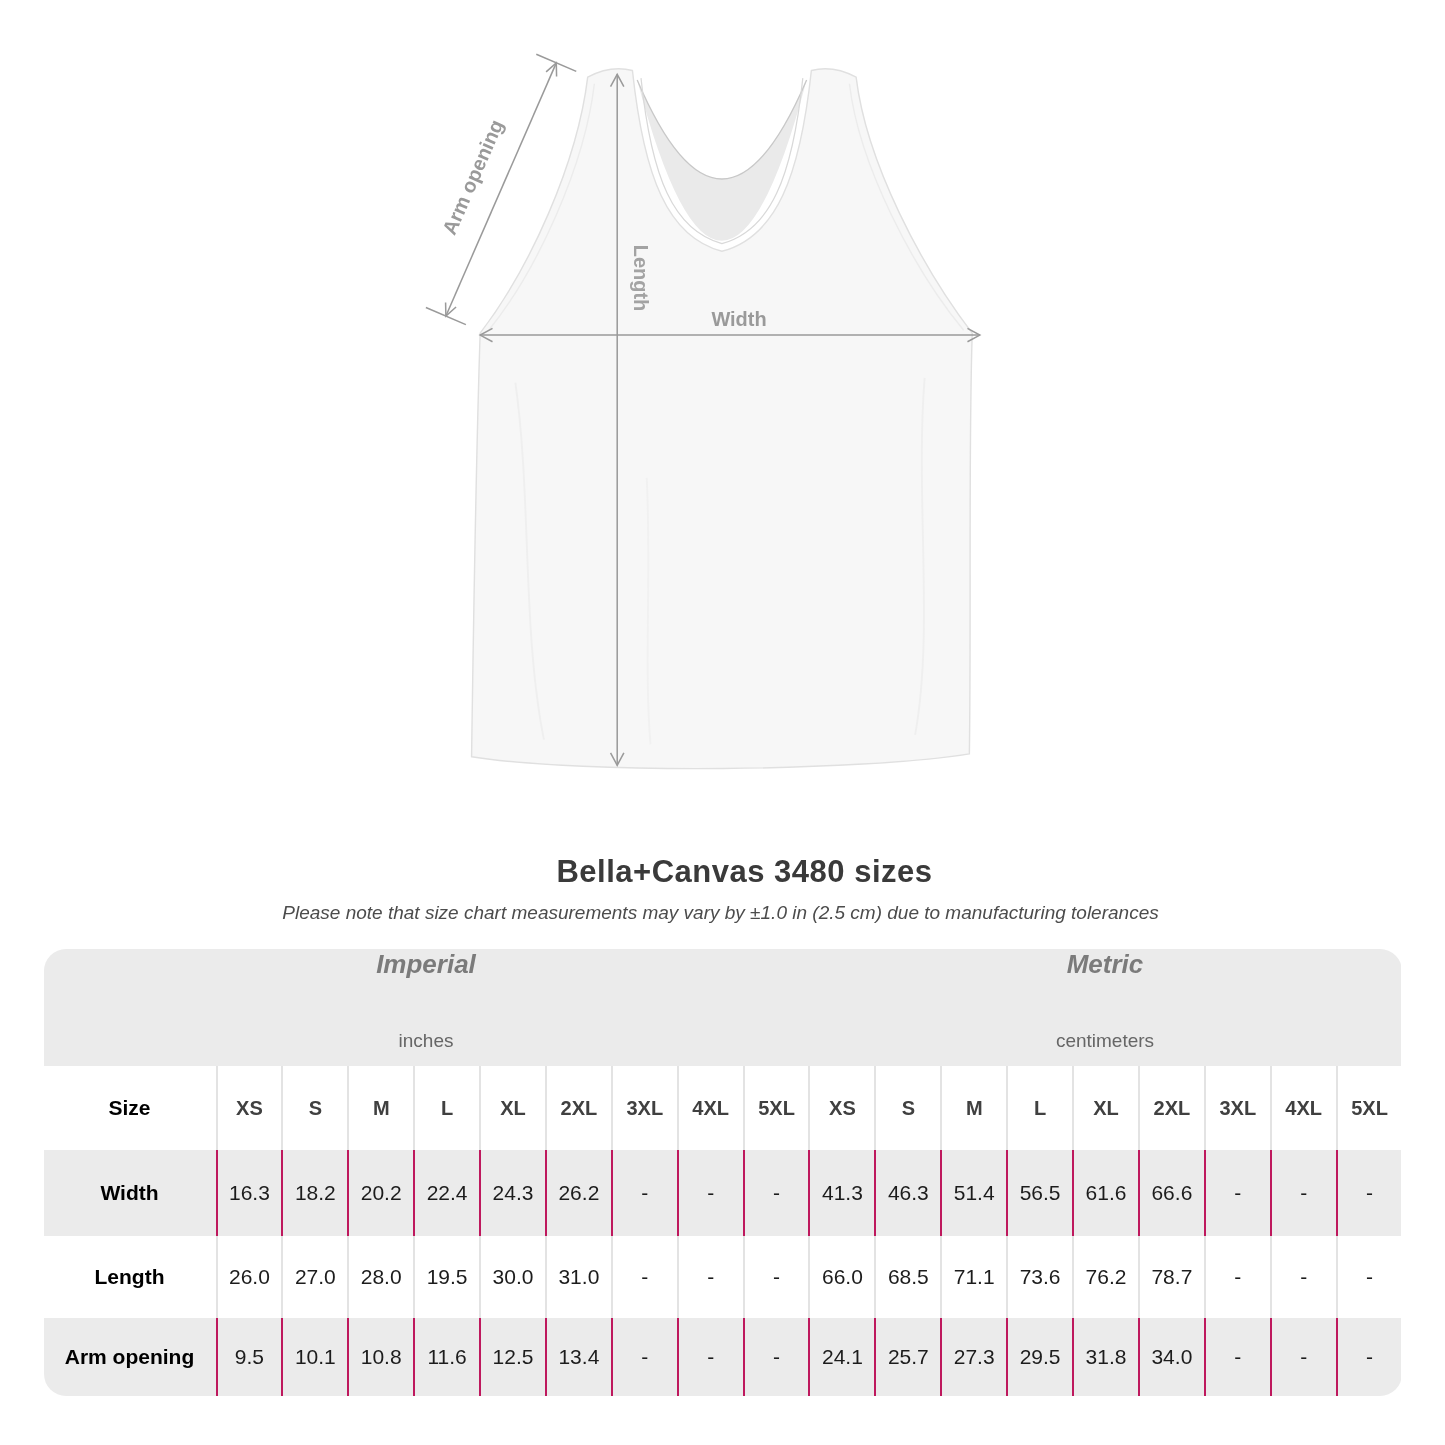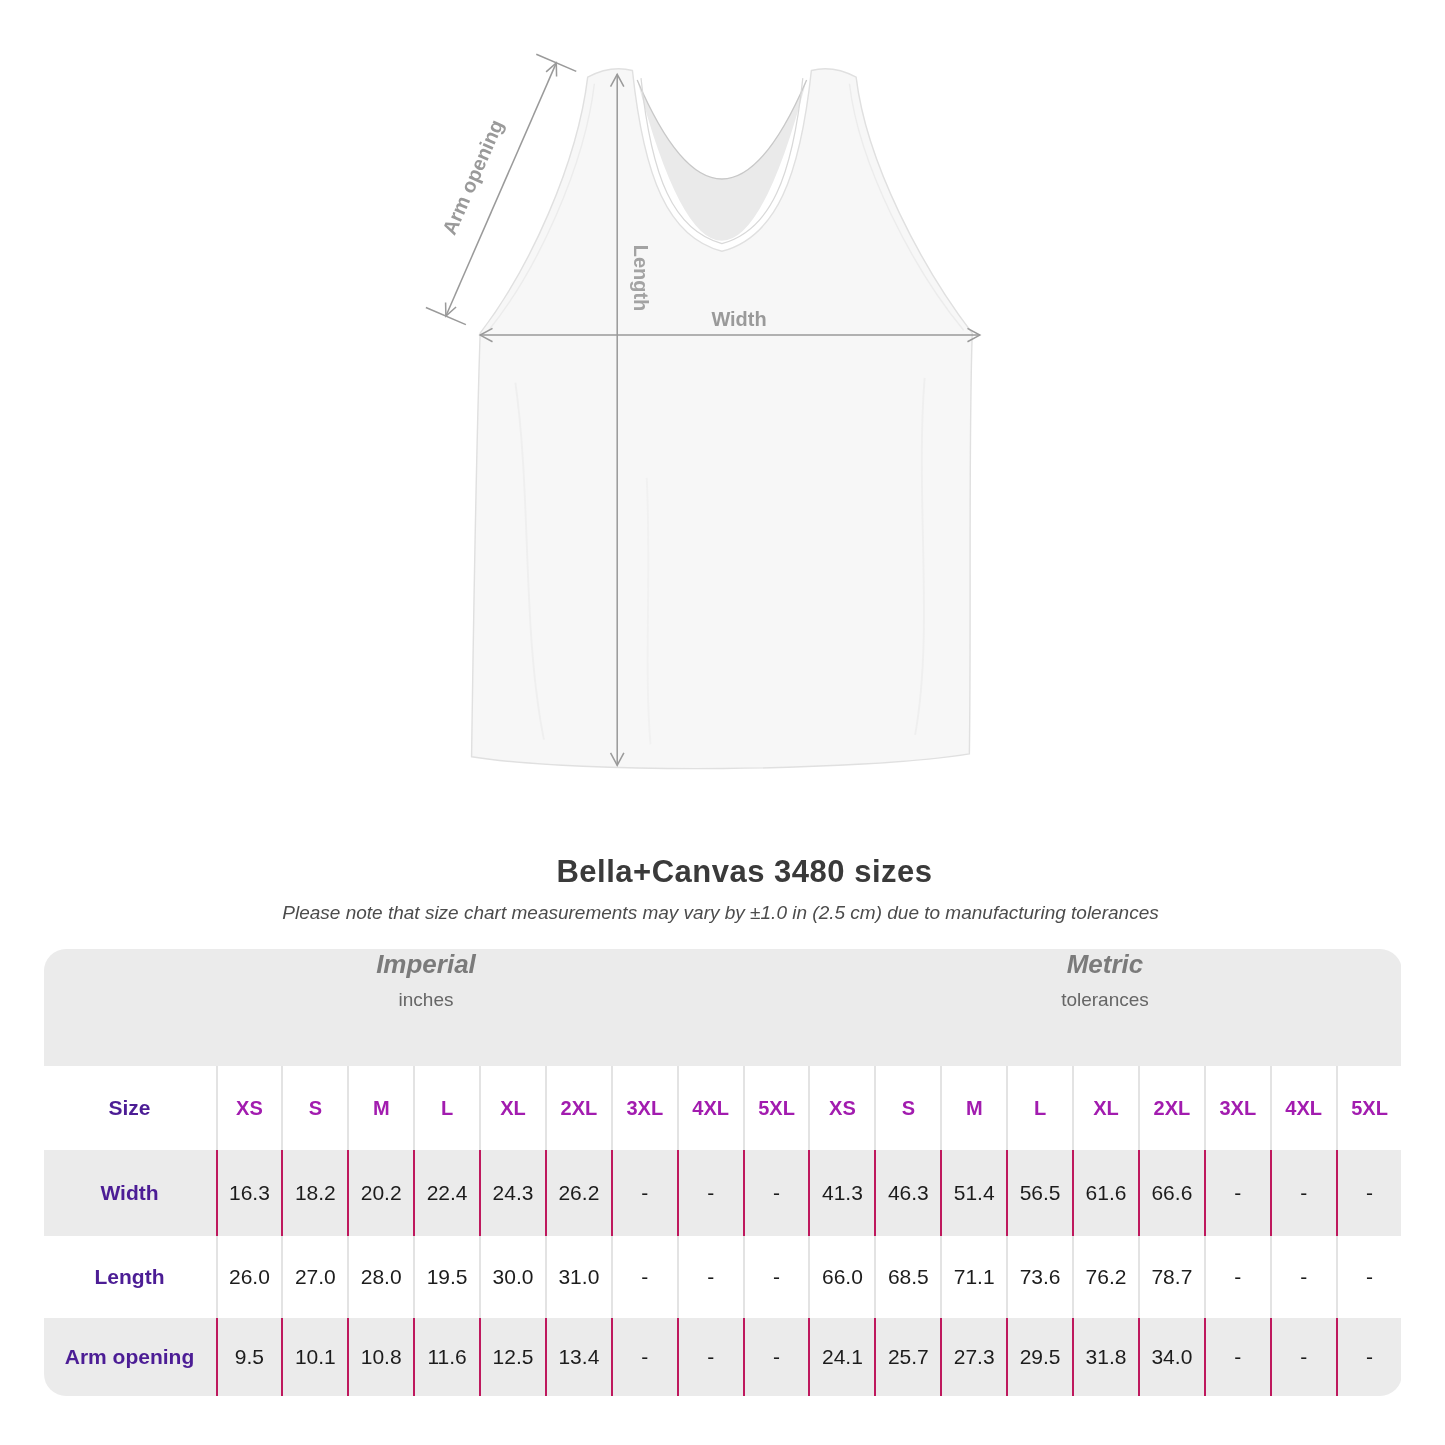--- a/index.html
+++ b/index.html
@@ -23,34 +23,34 @@
   .size-table {
     width:1358px; margin:25px auto 0 auto;
     display:grid;
     grid-template-columns:172px repeat(18, 1fr);
     grid-template-rows:117px 84px 86px 82px 78px;
     border-radius:22px; overflow:hidden;
     background:#ffffff;
   }
   .band {
     background:#ebebeb; display:flex; flex-direction:column;
-    align-items:center; justify-content:flex-start; gap:9px; padding-bottom:14px;
+    align-items:center; justify-content:space-between; gap:9px; padding-bottom:14px;
   }
   .band-left  { grid-column:1 / span 10; }
   .band-right { grid-column:11 / span 9; }
   .band .band-title { font-size:26px; font-weight:bold; font-style:italic; color:#7b7b7b; }
   .band .band-sub   { font-size:19px; color:#666666; }
 
   .cell {
     display:flex; align-items:center; justify-content:center;
     background:#ffffff;
   }
   .cell.gray { background:#ebebeb; }
-  .rowlabel { font-size:21px; font-weight:bold; color:#4c1d95; }
-  .colhead  { font-size:20px; font-weight:bold; color:#a21caf; }
+  .rowlabel { font-size:21px; font-weight:bold; color:#000000; }
+  .colhead  { font-size:20px; font-weight:bold; color:#404040; }
   .datacell { font-size:21px; color:#1c1c1c; }
   .sep-light { border-left:2px solid #e3e3e3; }
   .sep-white { border-left:2px solid #be185d; }
 </style>
 </head>
 <body>
 
 <div class="figure-wrap">
   <svg width="620" height="790" viewBox="410 40 620 830">
 
@@ -106,21 +106,21 @@
 <h1 class="chart-title">Bella+Canvas 3480 sizes</h1>
 <p class="chart-note">Please note that size chart measurements may vary by ±1.0 in (2.5 cm) due to manufacturing tolerances</p>
 
 <div class="size-table" id="tableGrid">
   <div class="band band-left">
     <div class="band-title">Imperial</div>
     <div class="band-sub">inches</div>
   </div>
   <div class="band band-right">
     <div class="band-title">Metric</div>
-    <div class="band-sub">tolerances</div>
+    <div class="band-sub">centimeters</div>
   </div>
 
 <div class="cell rowlabel">Size</div>
     <div class="cell colhead sep-light">XS</div>
     <div class="cell colhead sep-light">S</div>
     <div class="cell colhead sep-light">M</div>
     <div class="cell colhead sep-light">L</div>
     <div class="cell colhead sep-light">XL</div>
     <div class="cell colhead sep-light">2XL</div>
     <div class="cell colhead sep-light">3XL</div>

